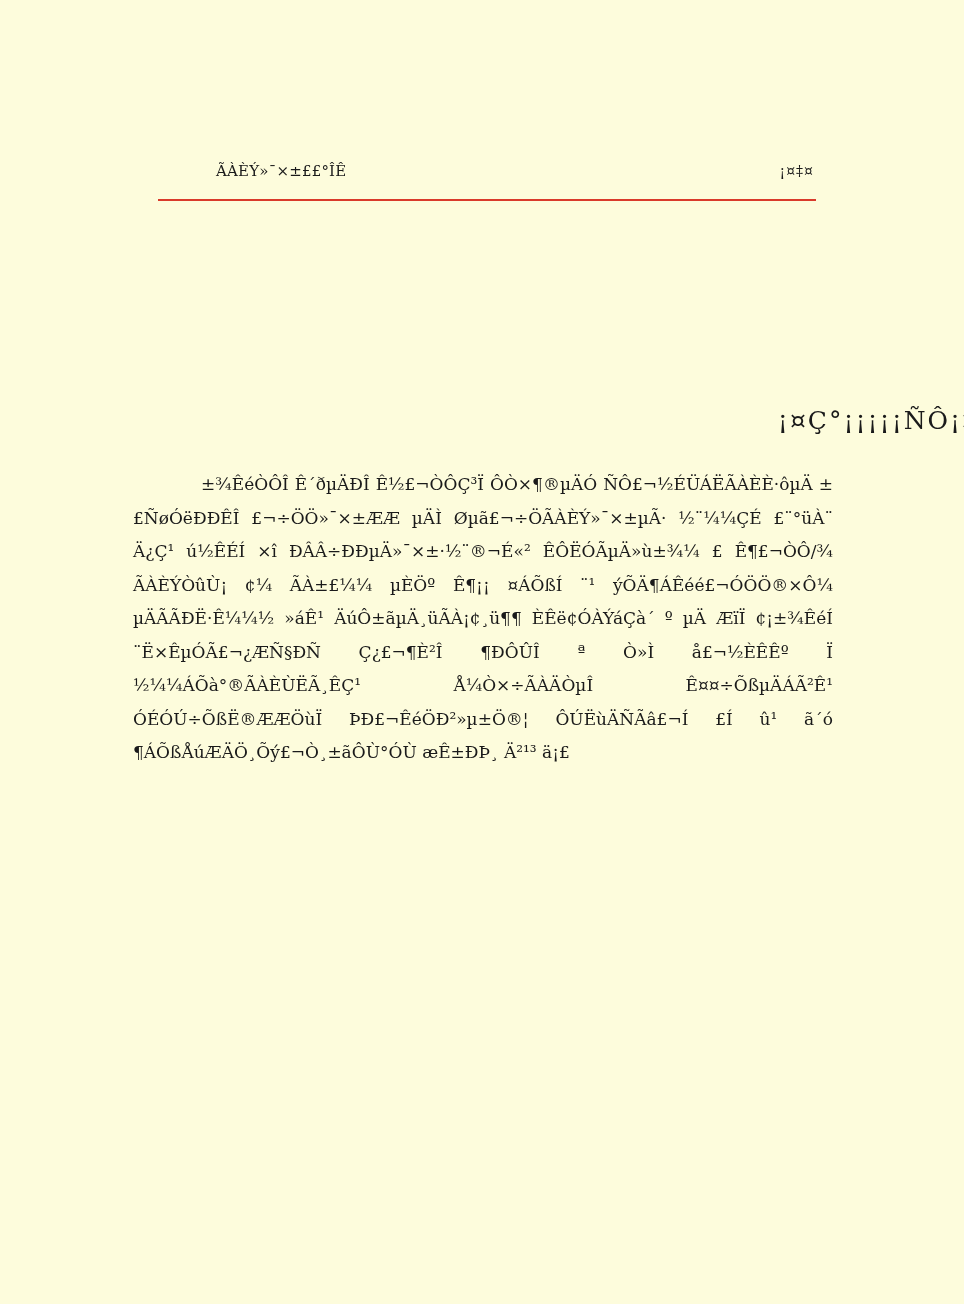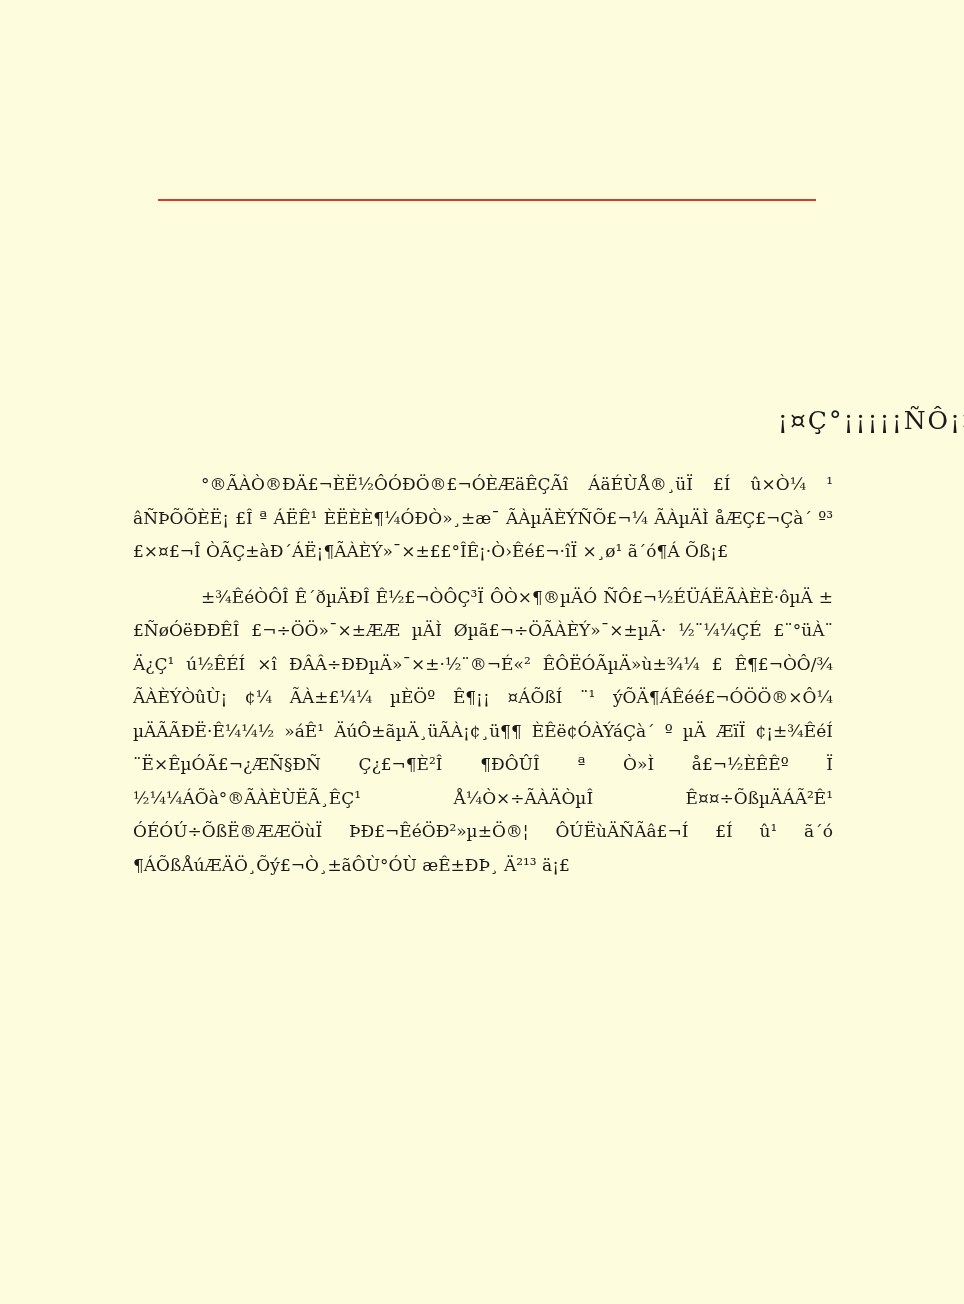--- a/index.html
+++ b/index.html
@@ -91,24 +91,27 @@
   .sig-line {
     display: block;
     white-space: nowrap;
   }
 </style>
 </head>
 <body>
 
 <div class="page">
 
+  <div class="header-row">
+    <span class="header-center">ÃÀÈÝ»¯×±££°ÎÊ</span>
+    <span class="header-right">¡¤‡¤</span>
+  </div>
 
   <div class="header-rule"></div>
 
   <h1 class="doc-title">¡¤Ç°¡¡¡¡¡ÑÔ¡¤</h1>
 
   <div class="body-block">
-    <p>°®ÃÀÒ®ÐÄ£¬ÈË½ÔÓÐÖ®£¬ÓÈÆäÊÇÃî ÁäÉÙÅ®¸üÏ £Í û×Ò¼ ¹ âÑÞÕÕÈË¡ £Î ª ÁËÊ¹ ÈËÈÈ¶¼ÓÐÒ»¸±æ¯ ÃÀµÄÈÝÑÕ£¬¼ ÃÀµÄÌ åÆÇ£¬Çà´ º³ £×¤£¬Î ÒÃÇ±àÐ´ÁË¡¶ÃÀÈÝ»¯×±££°ÎÊ¡·Ò›Êé£¬·îÏ ×¸ø¹ ã´ó¶Á Õß¡£</p>
     <p>±¾ÊéÒÔÎ Ê´ðµÄÐÎ Ê½£¬ÒÔÇ³Ï ÔÒ×¶®µÄÓ ÑÔ£¬½ÉÜÁËÃÀÈÈ·ôµÄ ±£ÑøÓëÐÐÊÎ £¬÷ÖÖ»¯×±ÆÆ µÄÌ Øµã£¬÷ÖÃÀÈÝ»¯×±µÃ· ½¨¼¼ÇÉ £¨°üÀ¨ Ä¿Ç¹ ú½ÊÉÍ ×î ÐÂÂ÷ÐÐµÄ»¯×±·½¨®¬É«² ÊÔËÓÃµÄ»ù±¾¼ £ Ê¶£¬­ÒÔ/¾ ÃÀÈÝÒûÙ¡ ¢¼ ÃÀ±£¼¼ µÈÖº Ê¶¡¡ ¤ÁÕßÍ ¨¹ ýÕÄ¶ÁÊéé£¬ÓÖÖ®×Ô¼ µÄÃÃÐË·Ê¼¼½ ­»áÊ¹ ÄúÔ±ãµÄ¸üÃÀ¡¢¸ü¶¶ ÈÊë¢ÓÀÝáÇà´ º µÄ ÆïÏ ¢¡±¾ÊéÍ ¨Ë×ÊµÓÃ£¬¿ÆÑ§ÐÑ Ç¿£¬¶È²Î ¶ÐÔÛÎ ª Ò»Ì å£¬½ÈÊÊº Ï ½¼¼ÁÕà°®ÃÀÈÙËÃ¸ÊÇ¹ Å¼Ò×÷ÃÀÄÒµÎ Ê¤¤÷ÕßµÄÁÃ²Ê¹ ÓÉÓÚ÷ÕßË®ÆÆÖùÏ ÞÐ£¬ÊéÖÐ²»µ±Ö®¦ ÔÚËùÄÑÃâ£¬Í £Í û¹ ã´ó ¶ÁÕßÅúÆÄÖ¸Õý£¬Ò¸±ãÔÙ°ÓÙ æÊ±ÐÞ¸ Ä²¹³ ä¡£</p>
   </div>
 
 
 </div>
 
 </body></html>

